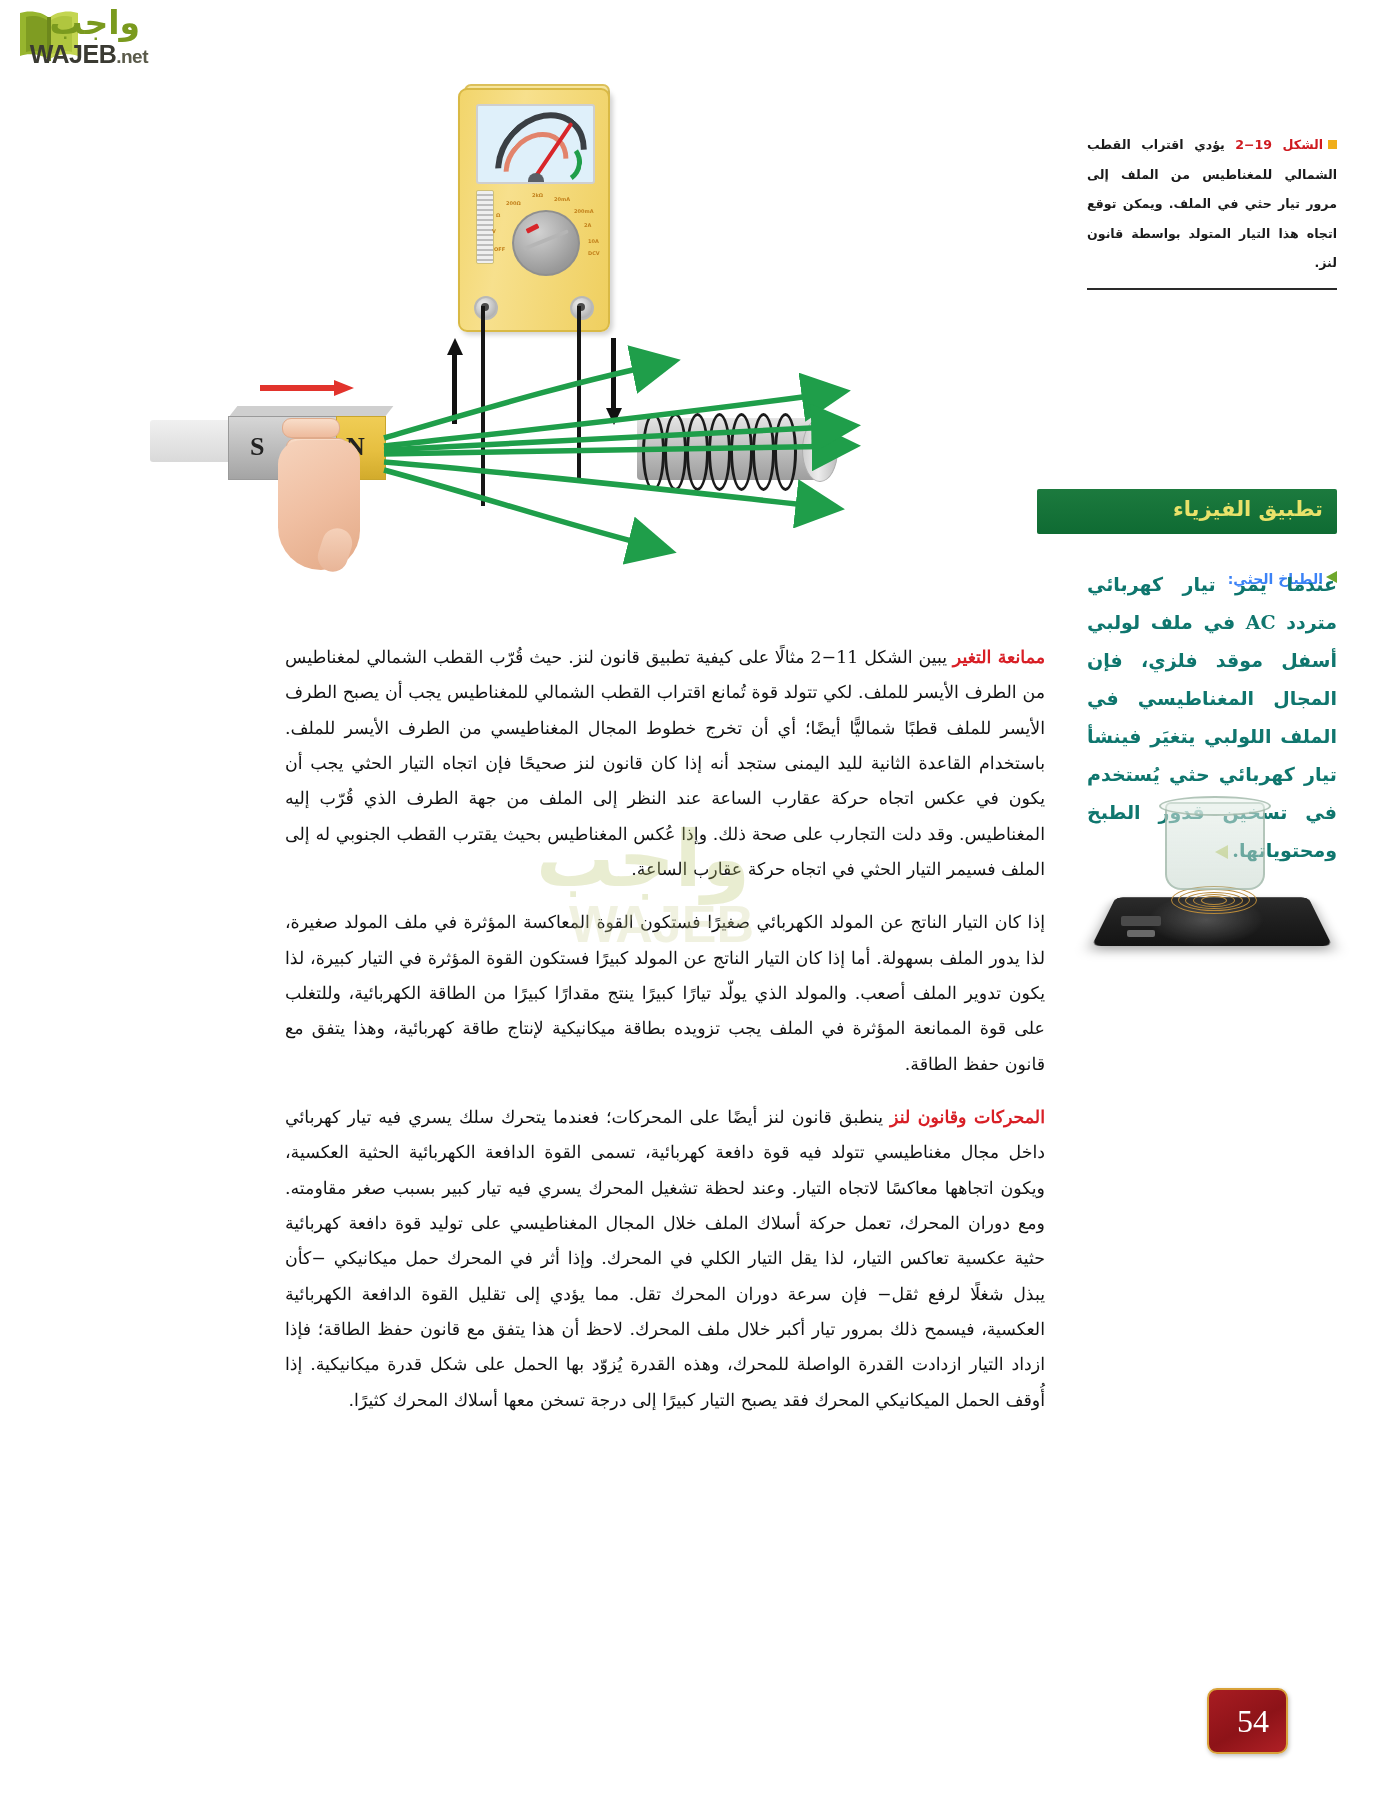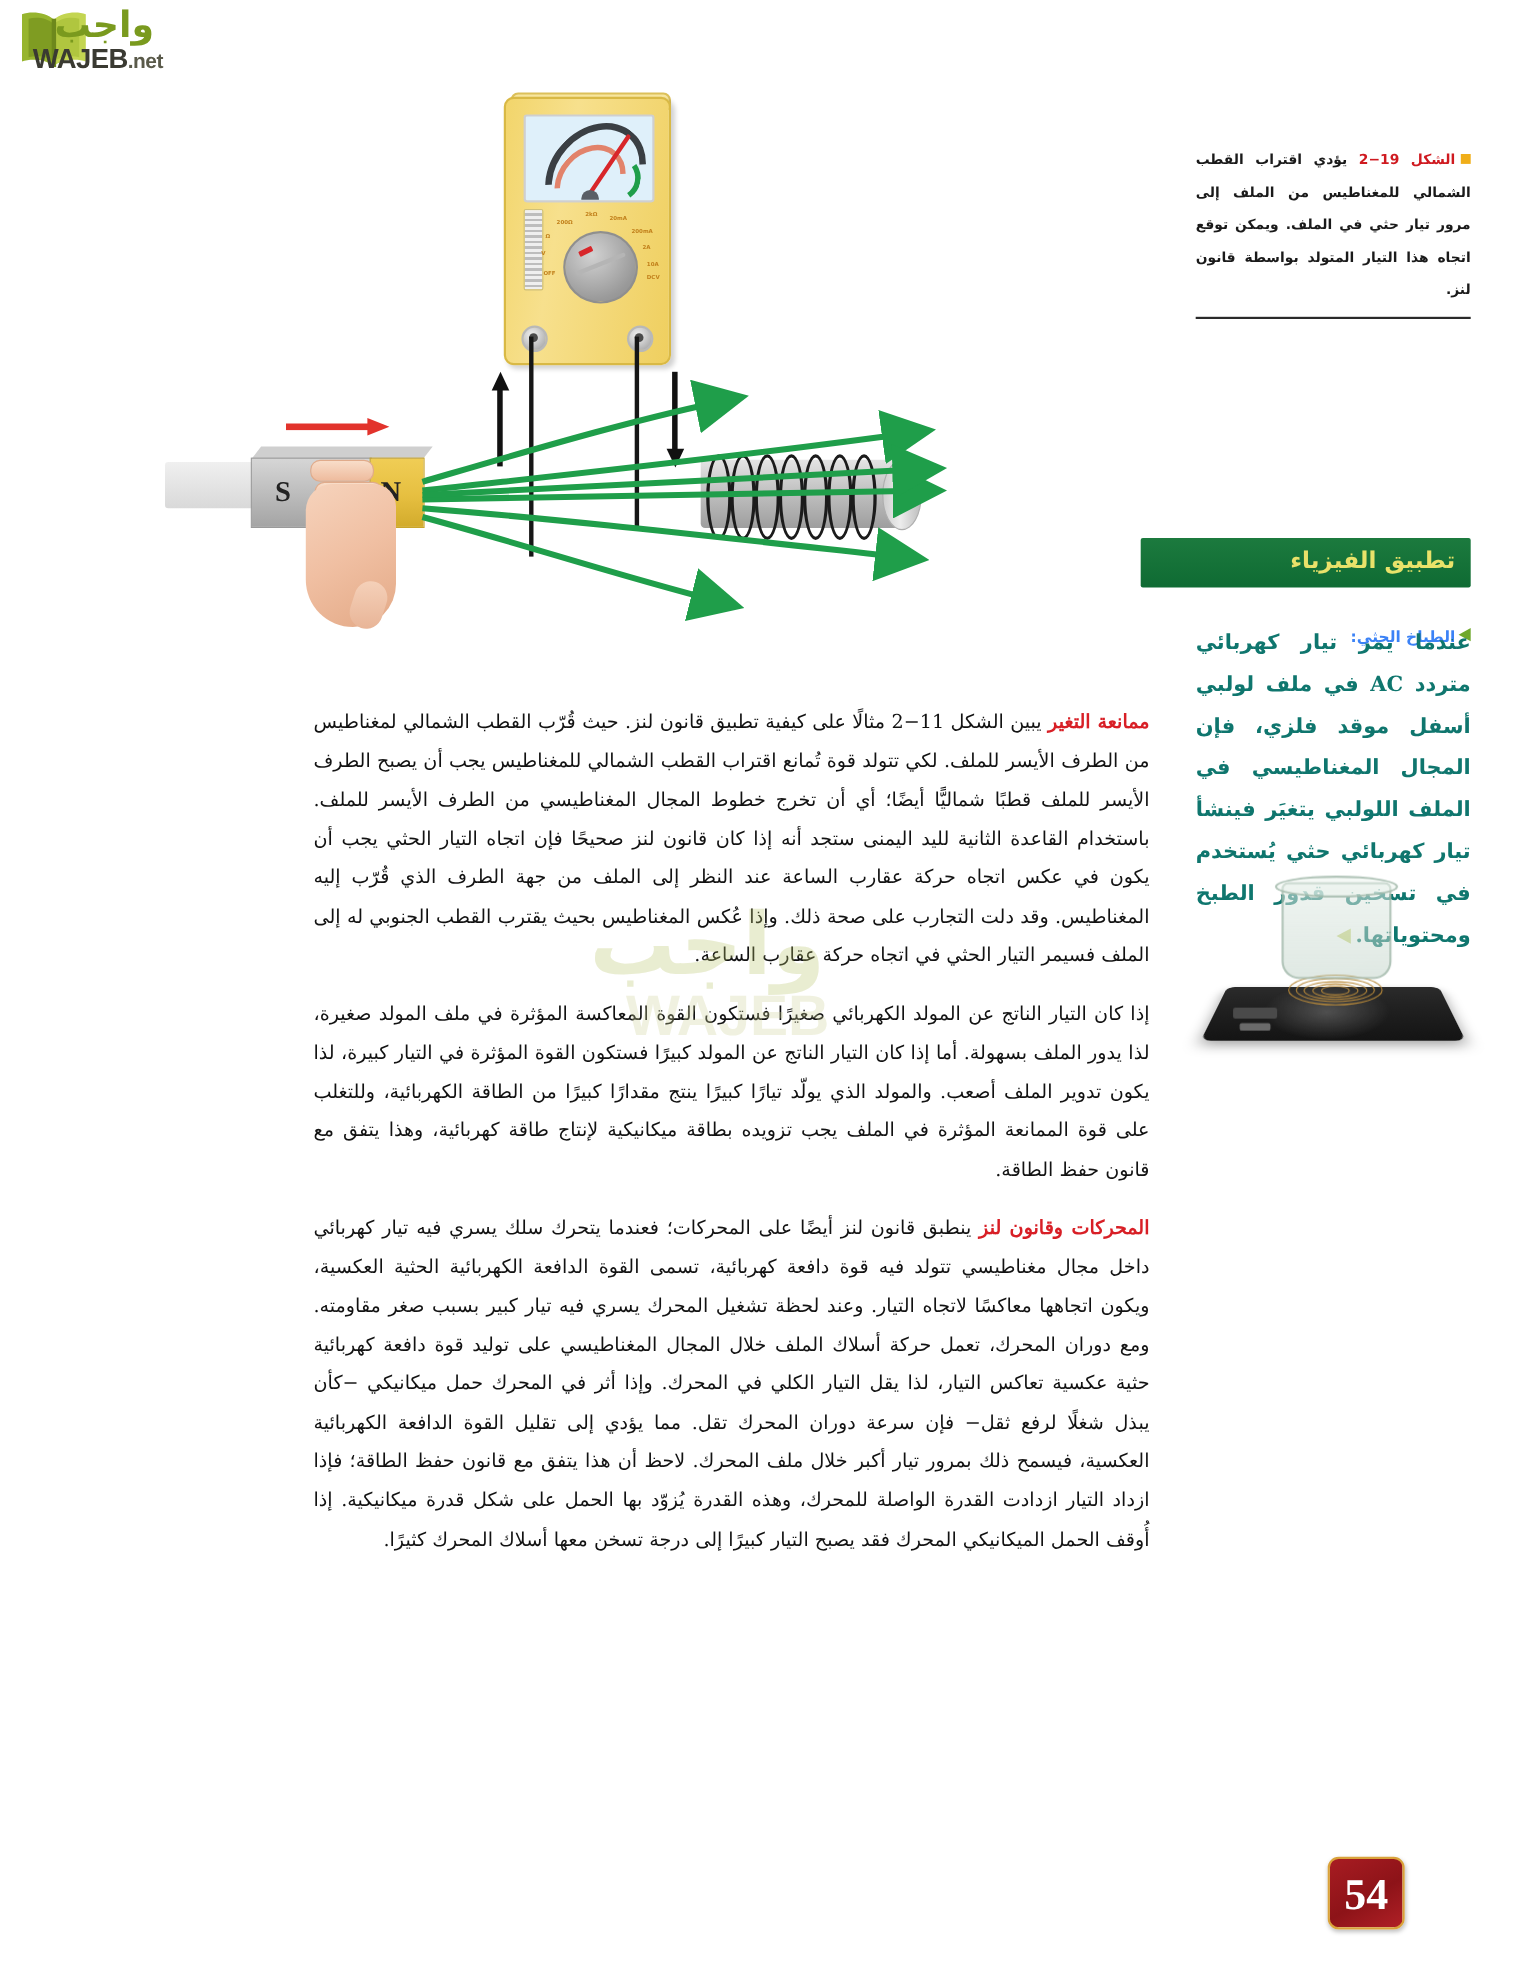--- a/index.html
+++ b/index.html
@@ -305,24 +305,25 @@
   .wm-en{
     position:absolute;right:6px;top:74px;font-size:52px;font-weight:bold;
     color:#cfd49a;font-family:"Liberation Sans",sans-serif;
   }
 
   
   .pagenum{
     position:absolute;left:1207px;top:1688px;width:66px;height:62px;
     background:linear-gradient(150deg,#a81c22 0%,#8d1318 55%,#b02026 100%);
     border:2px solid #d9a23a;border-radius:10px;
-    color:#ffffff;font-size:40px;font-weight:bold;
+    color:#ffffff;font-size:32px;font-weight:normal;
     display:flex;align-items:center;justify-content:center;
     font-family:"Liberation Serif",serif;
     box-shadow:1px 2px 4px rgba(0,0,0,.25);
+    padding-left:11px;
   }
 </style>
 </head>
 <body>
 
 <div class="logo">
   <svg class="logo-book" viewBox="0 0 66 56">
     <path d="M33 10 C26 3, 12 2, 4 5 L4 48 C12 45, 26 46, 33 52 Z" fill="#97b52e"></path>
     <path d="M33 10 C40 3, 54 2, 62 5 L62 48 C54 45, 40 46, 33 52 Z" fill="#c3d551"></path>
     <path d="M33 14 C27 8, 17 7, 10 9 L10 44 C17 42, 27 43, 33 48 Z" fill="#7f9c22"></path>

